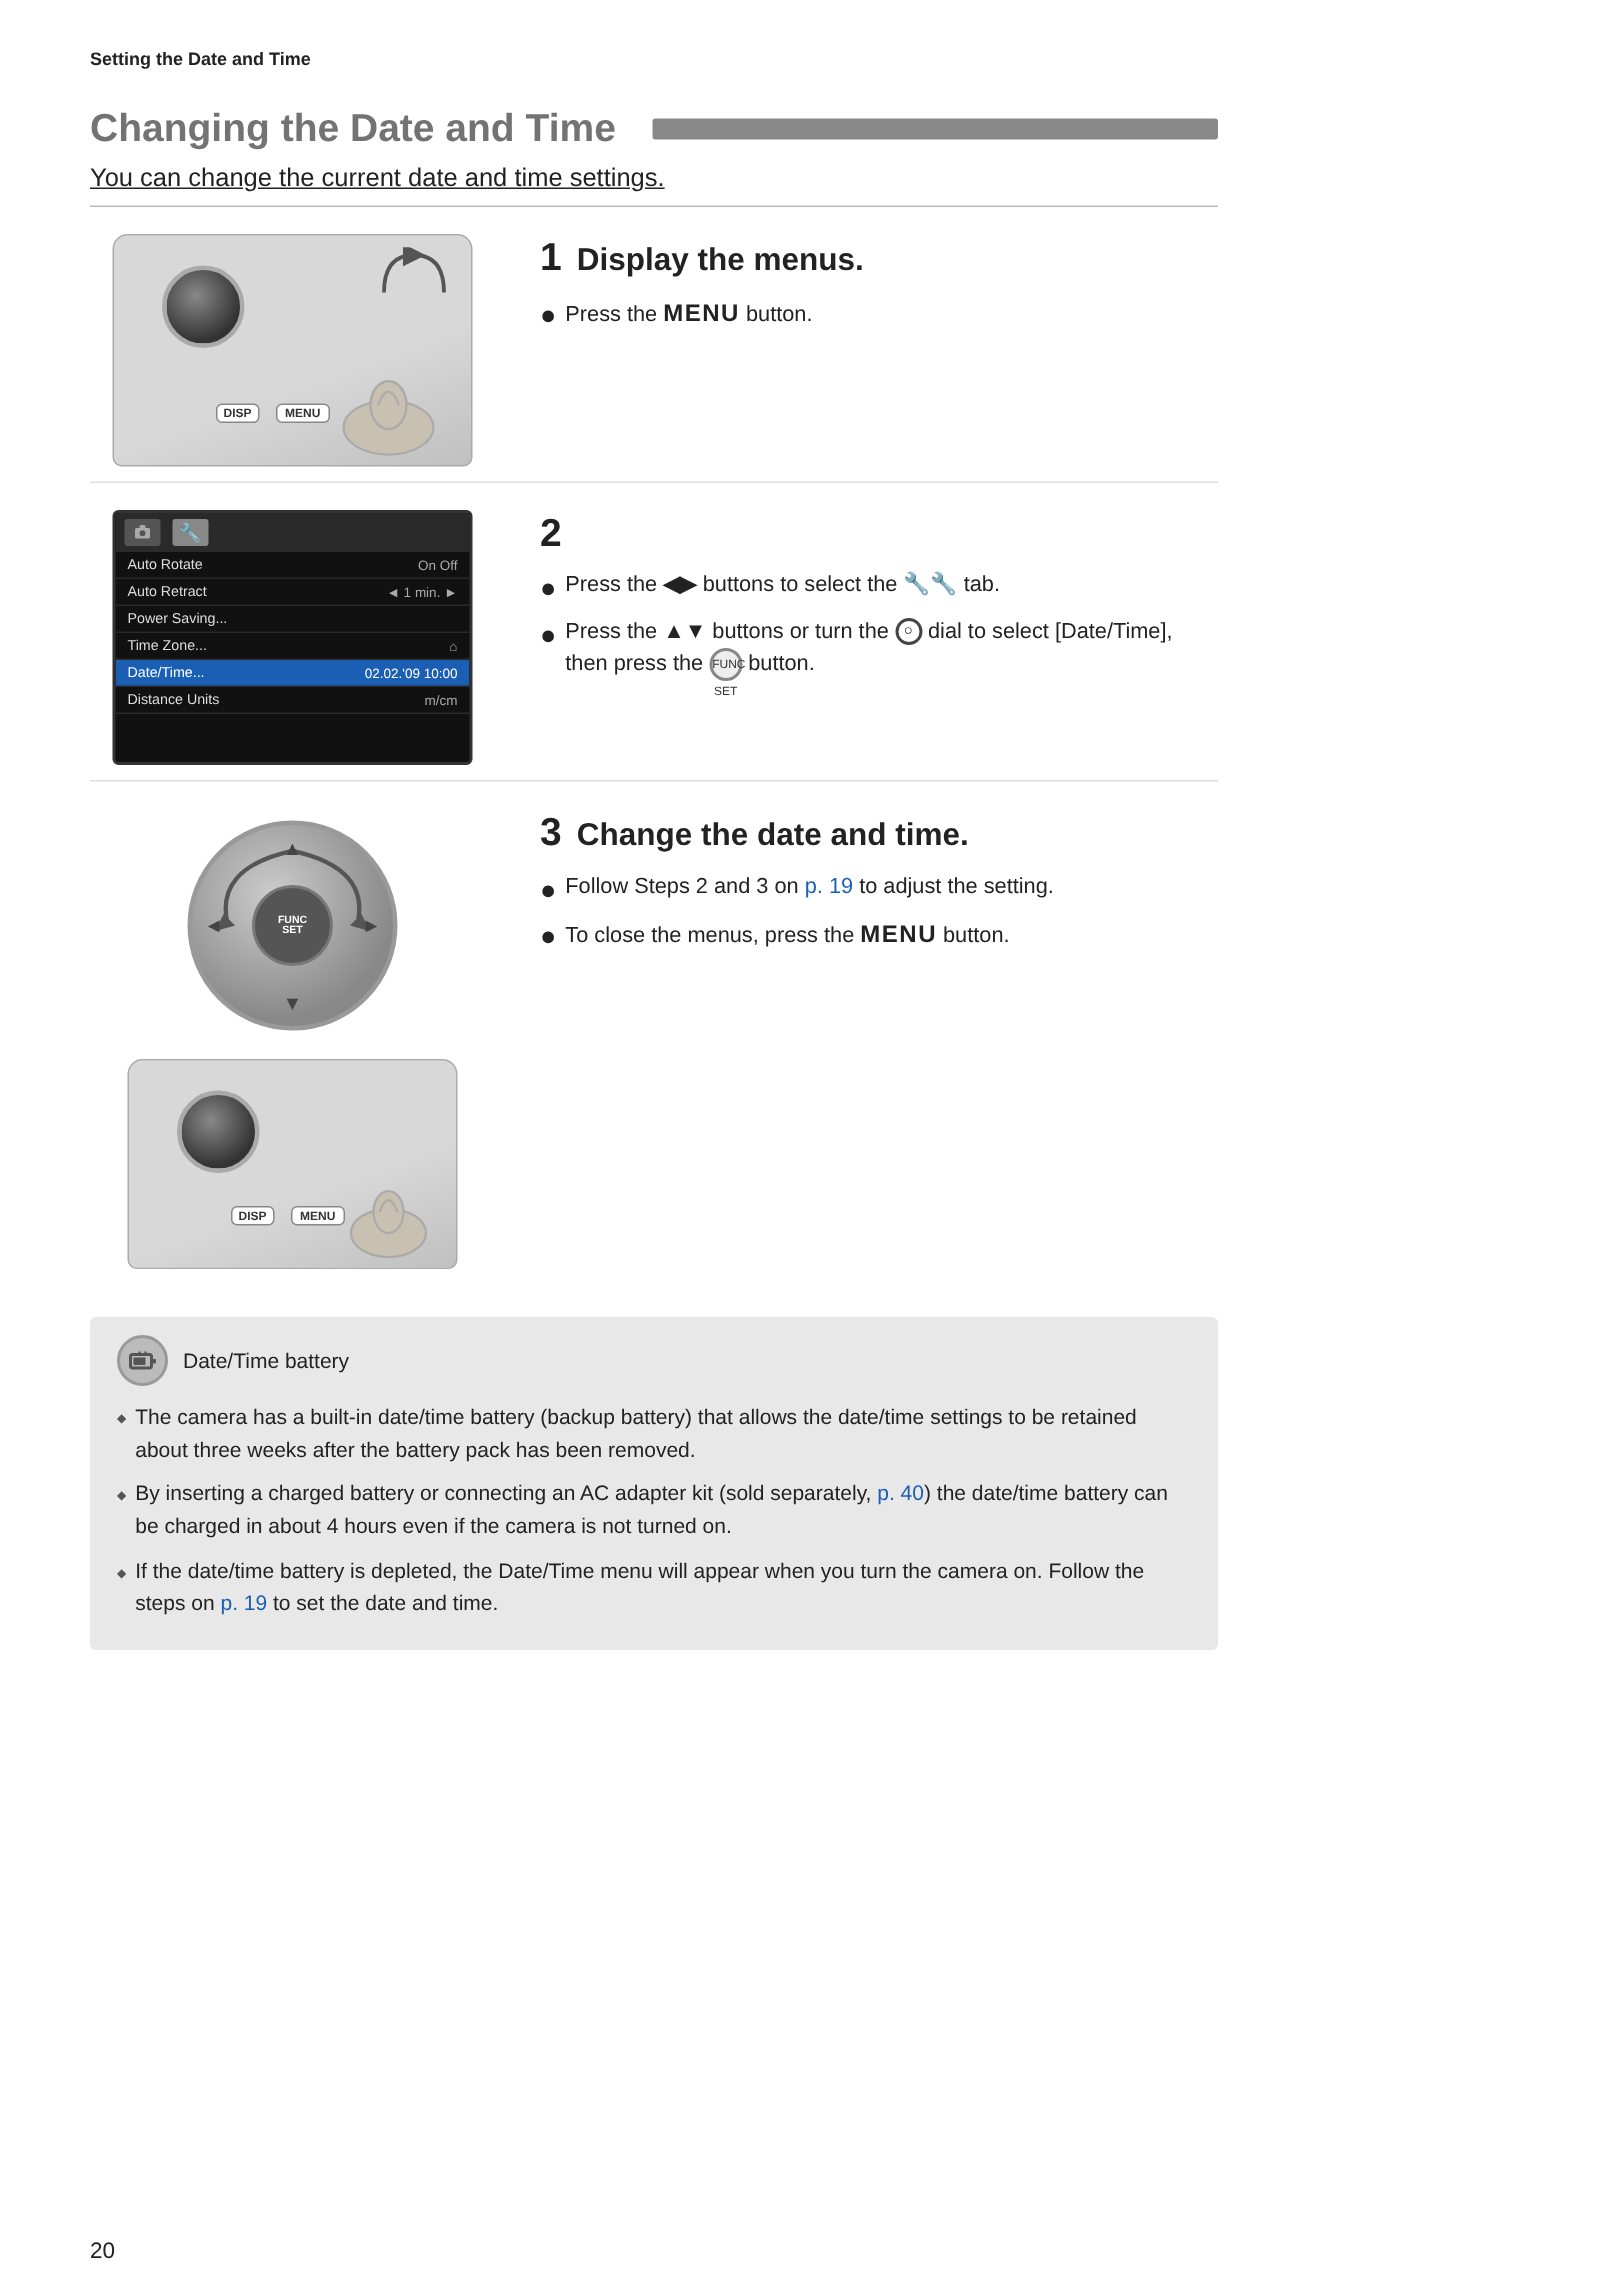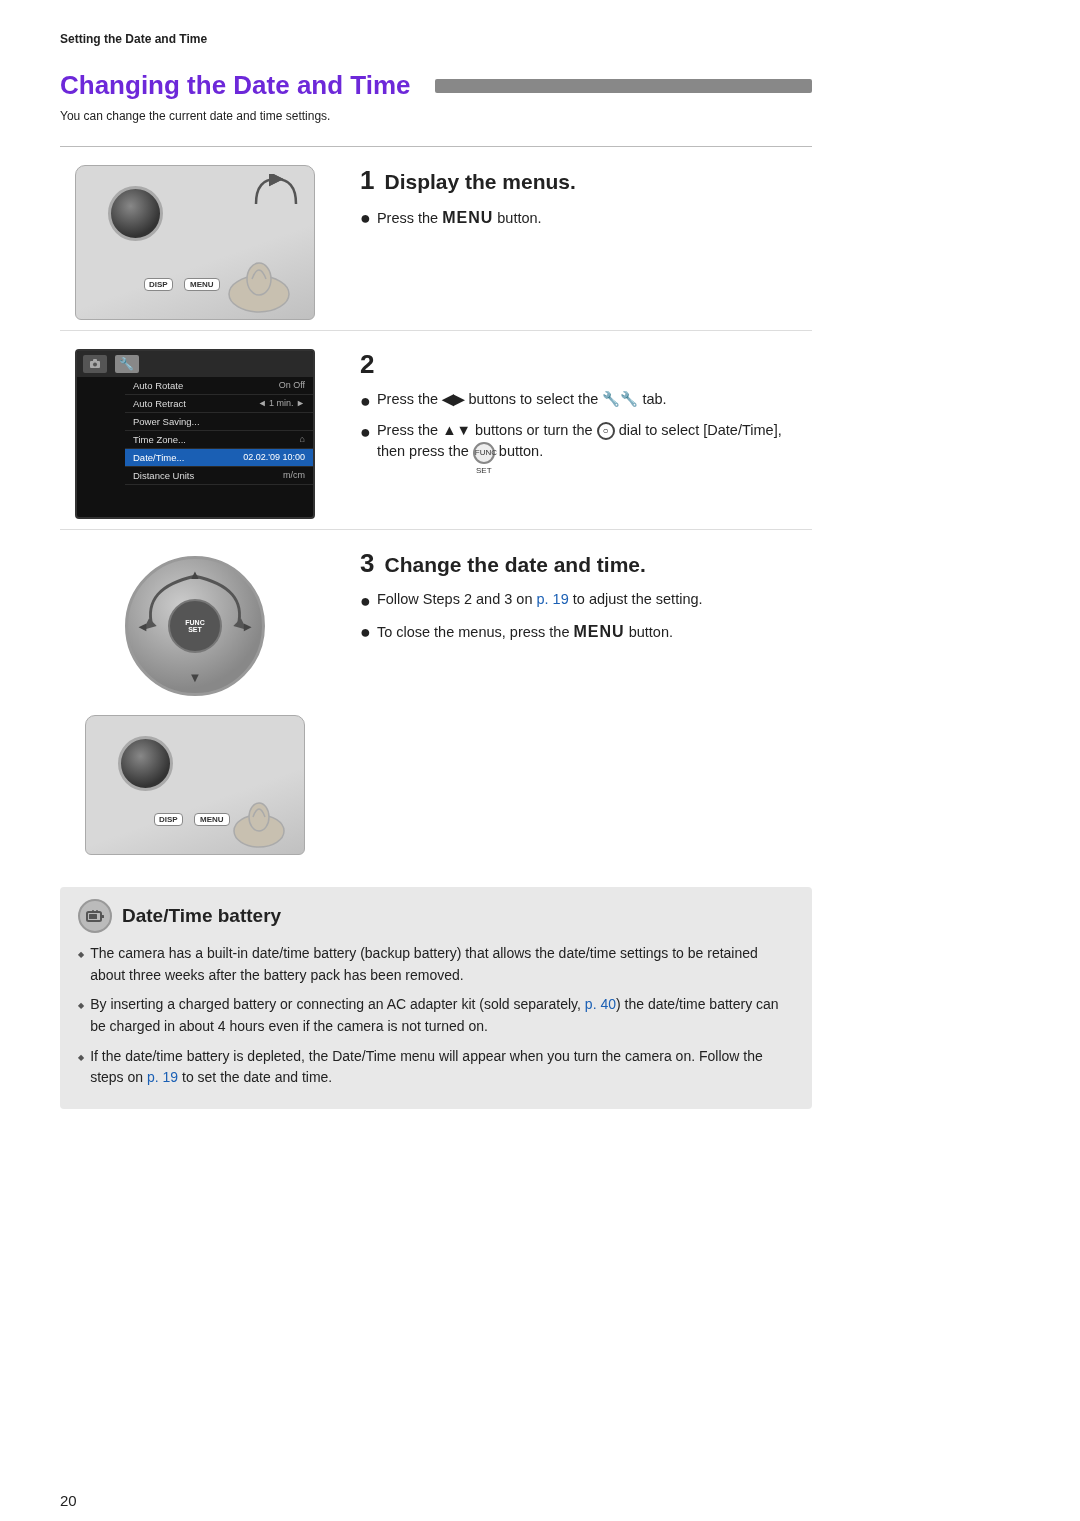--- a/index.html
+++ b/index.html
@@ -31,37 +31,38 @@
       font-size: 12px;
       font-weight: bold;
       color: #222;
     }
 
     
     .section-title {
       font-size: 26px;
       font-weight: 900;
       font-family: 'Arial Black', Arial, sans-serif;
-      color: #6d28d9;
+      color: #737373;
       margin-bottom: 8px;
       display: flex;
       align-items: center;
       gap: 14px;
     }
     .section-title-bar {
       flex: 1;
       height: 14px;
       background: #888;
       border-radius: 2px;
       margin-left: 10px;
     }
     .section-subtitle {
-      font-size: 12px;
-      color: #222;
-      margin-bottom: 23px;
+      font-size: 17px;
+      color: #222;
+      margin-bottom: 8px;
+      text-decoration: underline;
     }
 
     .top-divider {
       border: none;
       border-top: 1px solid #bbb;
       margin-bottom: 0;
     }
 
     
     .steps-container {
@@ -220,25 +221,25 @@
     .menu-tab.active-tab {
       background: #888;
       color: #fff;
     }
     .menu-rows {
       padding: 0;
     }
     .menu-row {
       display: flex;
       justify-content: space-between;
+      align-items: center;
       padding: 3px 8px;
       font-size: 9.5px;
       color: #ddd;
       border-bottom: 1px solid #2a2a2a;
-      margin-left: 48px;
     }
     .menu-row.highlighted {
       background: #1a5fb4;
       color: #fff;
     }
     .menu-row-label { }
     .menu-row-value { color: #aaa; font-size: 9px; }
     .menu-row.highlighted .menu-row-value { color: #fff; }
 
     
@@ -343,22 +344,22 @@
       background: #bbb;
       border: 2px solid #999;
       display: flex;
       align-items: center;
       justify-content: center;
       font-size: 18px;
       color: #555;
       flex-shrink: 0;
     }
     .tip-title {
-      font-size: 19px;
-      font-weight: bold;
+      font-size: 14px;
+      font-weight: normal;
       color: #222;
     }
     .tip-bullets {
       list-style: none;
       padding: 0;
       margin: 0;
     }
     .tip-bullets li {
       display: flex;
       align-items: flex-start;

